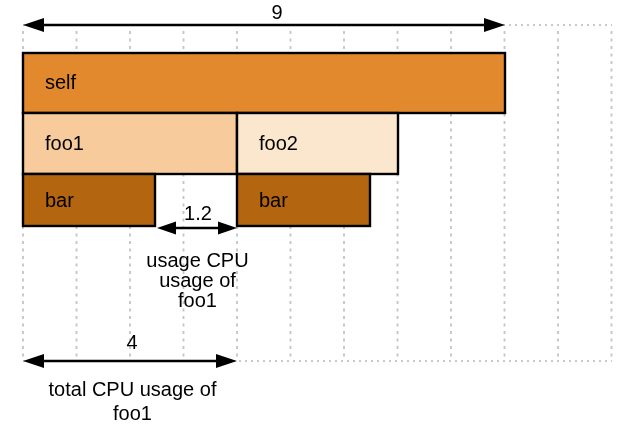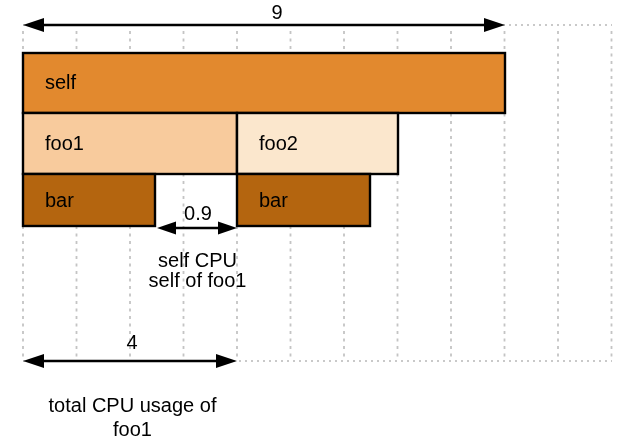--- a/index.html
+++ b/index.html
@@ -25,21 +25,21 @@
   }
   .frame-lbl{left:0;top:0;}
   .num{transform:translateX(-50%);}
   .caption{
     position:absolute;
     font-size:20px;
     text-align:center;
     white-space:normal;
   }
   .caption.self{left:145px;top:250px;width:105px;line-height:20px;}
-  .caption.total{left:40px;top:377px;width:185px;line-height:24px;margin-top:16px;}
+  .caption.total{left:40px;top:377px;width:185px;line-height:24px;}
 </style>
 </head>
 <body>
 
 <div class="stage">
 
   <svg width="633" height="440" viewBox="0 0 633 440">
 
     <g>
       <line class="grid-v" x1="23" y1="31" x2="23" y2="359"></line>
@@ -85,19 +85,19 @@
     </g>
   </svg>
 
   <div class="lbl frame-lbl" style="left:45px;top:71px;">self</div>
   <div class="lbl frame-lbl" style="left:45px;top:132px;text-align:center;">foo1</div>
   <div class="lbl frame-lbl" style="left:259px;top:132px;">foo2</div>
   <div class="lbl frame-lbl" style="left:45px;top:189px;">bar</div>
   <div class="lbl frame-lbl" style="left:259px;top:189px;">bar</div>
 
   <div class="lbl num" style="left:277px;top:1px;">9</div>
-  <div class="lbl num" style="left:198px;top:202px;">0.9</div>
+  <div class="lbl num" style="left:198px;top:202px;">1.2</div>
   <div class="lbl num" style="left:132px;top:331px;">4</div>
 
-  <div class="caption self">self CPU self of foo1</div>
+  <div class="caption self">usage CPU usage of foo1</div>
   <div class="caption total">total CPU usage of foo1</div>
 
 </div>
 
 </body></html>

